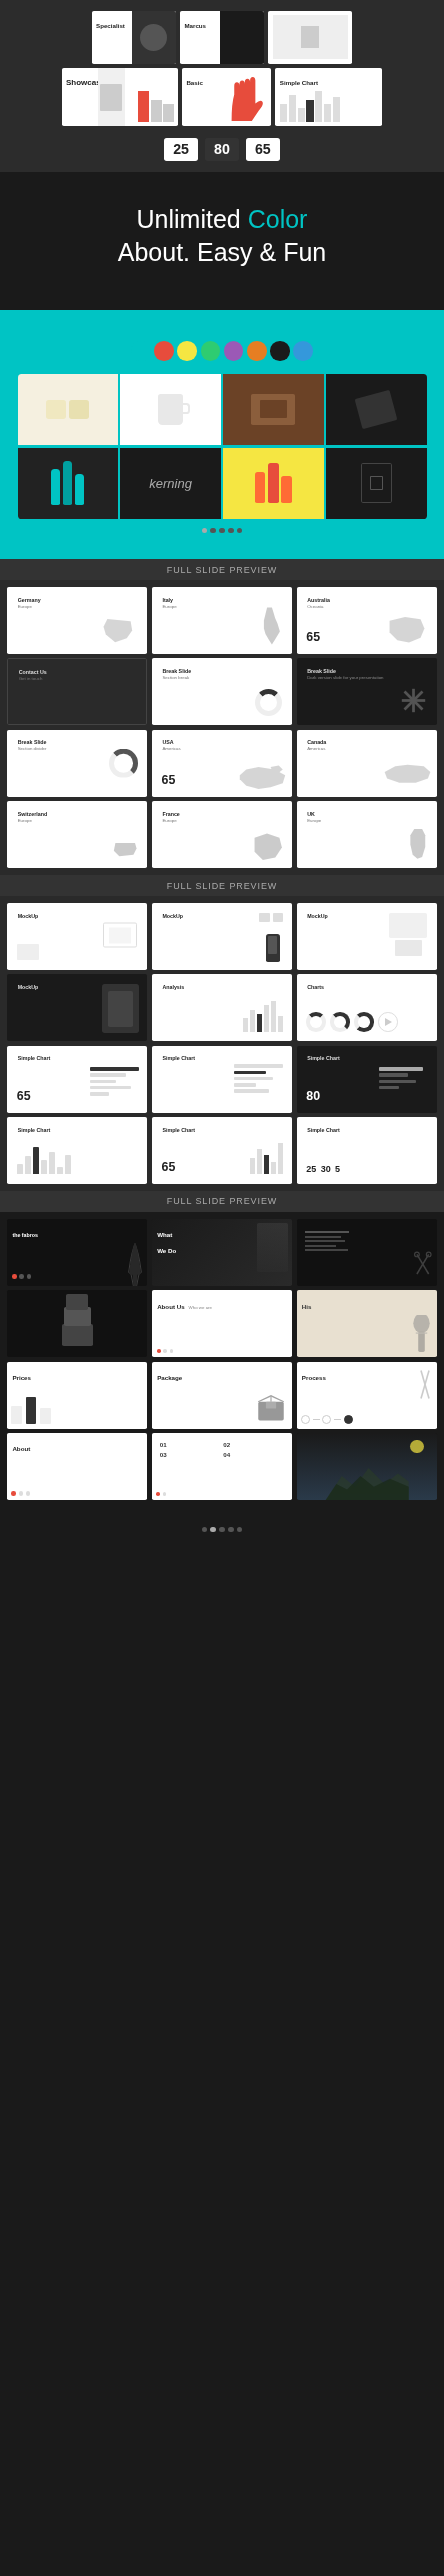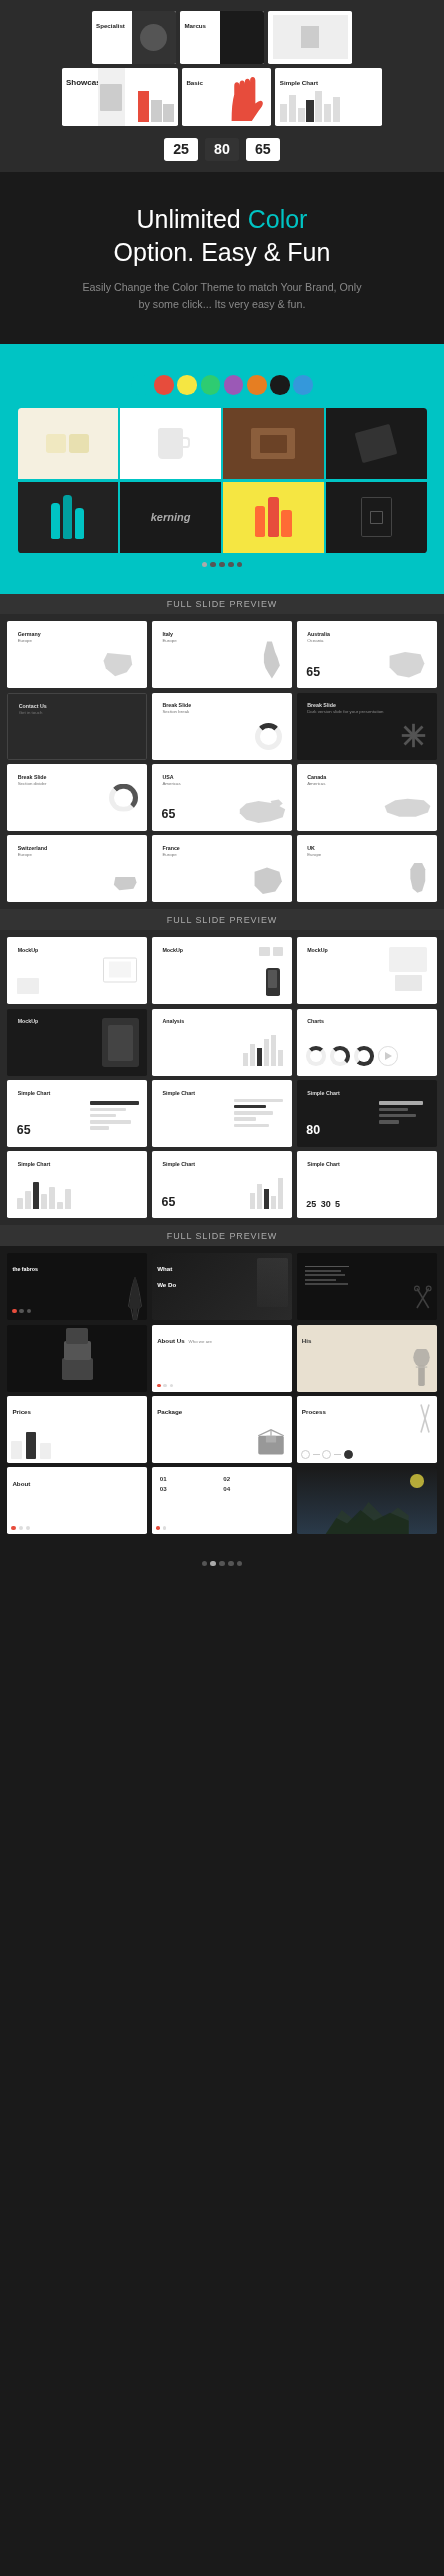--- a/index.html
+++ b/index.html
@@ -284,23 +284,22 @@
   <div style="display:flex;gap:7.1px;justify-content:center;padding:7.1px 0 4.4px;">
     <div style="background:#fff;border-radius:2.7px;padding:3.6px 9px;font-size:14.2px;font-weight:800;color:#222;">25</div>
     <div style="background:#333;border-radius:2.7px;padding:3.6px 9px;font-size:14.2px;font-weight:800;color:#fff;">80</div>
     <div style="background:#fff;border-radius:2.7px;padding:3.6px 9px;font-size:14.2px;font-weight:800;color:#222;">65</div>
   </div>
 </div>
 
 <div class="color-section">
   <h2>
     Unlimited <strong class="teal-accent">Color</strong><br>
-    <strong>Option.</strong> Easy &amp; Fun
+    <strong>About.</strong> Easy &amp; Fun
   </h2>
-  <p>Easily Change the Color Theme to match Your Brand, Only by some click... Its very easy &amp; fun.</p>
 </div>
 
 <div class="showcase-section">
 
   <div class="swatch-row">
     <div class="swatch" style="background:#00c4c4;"></div>
     <div class="swatch" style="background:#e74c3c;"></div>
     <div class="swatch" style="background:#f5e642;"></div>
     <div class="swatch" style="background:#2ecc71;"></div>
     <div class="swatch" style="background:#9b59b6;"></div>
@@ -332,21 +331,21 @@
     </div>
 
     <div style="background:#222;display:flex;align-items:center;justify-content:center;position:relative;">
       <div style="display:flex;gap:2.7px;align-items:flex-end;">
         <div style="width:9px;height:36px;background:#00c4c4;border-radius:3.6px 3.6px 1.8px 1.8px;"></div>
         <div style="width:9px;height:44px;background:#00a0a0;border-radius:3.6px 3.6px 1.8px 1.8px;"></div>
         <div style="width:9px;height:31px;background:#00c4c4;border-radius:3.6px 3.6px 1.8px 1.8px;"></div>
       </div>
     </div>
     <div style="background:#1a1a1a;display:flex;align-items:center;justify-content:center;">
-      <span style="font-size:11px;font-weight:700;color:#aaa;font-style:italic;">kerning</span>
+      <span style="font-size:13px;font-weight:400;color:#aaa;font-style:italic;">kerning</span>
     </div>
     <div style="background:#f5e642;display:flex;align-items:center;justify-content:center;">
       <div style="display:flex;gap:2.7px;align-items:flex-end;">
         <div style="width:10.7px;height:31px;background:#ff6b35;border-radius:2.7px 2.7px 1.8px 1.8px;"></div>
         <div style="width:10.7px;height:40px;background:#e74c3c;border-radius:2.7px 2.7px 1.8px 1.8px;"></div>
         <div style="width:10.7px;height:27px;background:#ff6b35;border-radius:2.7px 2.7px 1.8px 1.8px;"></div>
       </div>
     </div>
     <div style="background:#1a1a1a;display:flex;align-items:center;justify-content:center;">
       <div style="width:31px;height:40px;border:1.8px solid #444;border-radius:1.8px;display:flex;align-items:center;justify-content:center;">

